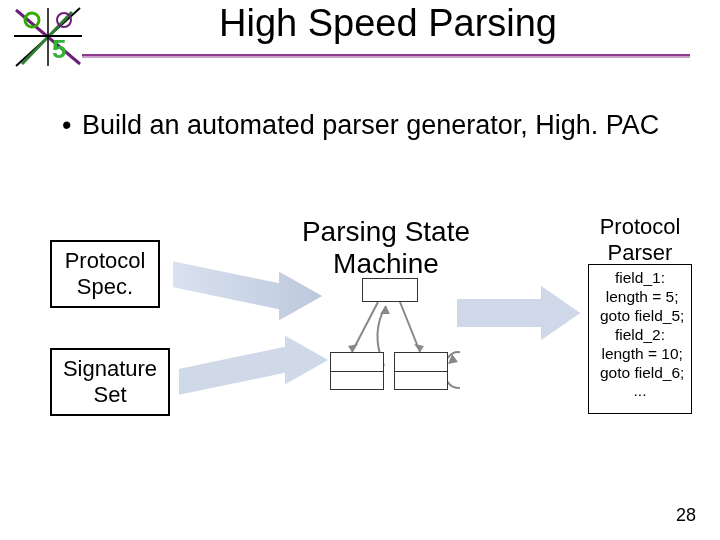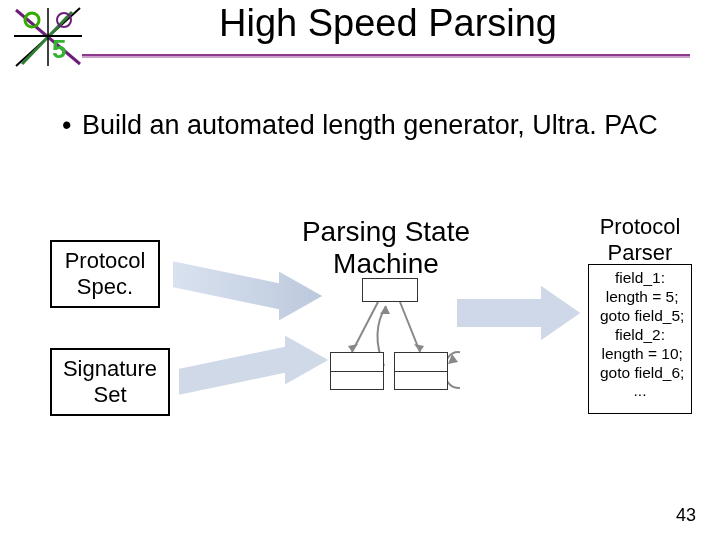--- a/index.html
+++ b/index.html
@@ -58,21 +58,21 @@
   <div class="title">High Speed Parsing</div>
 
   <div class="underline">
     <div class="a"></div>
       <div class="b"></div>
   </div>
 
   <div class="bullets">
     <div class="row">
       <div class="dot">•</div>
-      <div>Build an automated length generator, Ultra. PAC</div>
+      <div>Build an automated parser generator, High. PAC</div>
     </div>
   </div>
 
   <div class="diagram">
 
     <div class="boxlabel b-spec" style="white-space:pre-line;">Protocol
 Spec.</div>
     <div class="boxlabel b-sig" style="white-space:pre-line;">Signature
 Set</div>
 
@@ -117,15 +117,15 @@
     <div class="parserbox">field_1:
  length = 5;
  goto field_5;
 field_2:
  length = 10;
  goto field_6;
 ...</div>
 
   </div>
 
-  <div class="pagenum">43</div>
+  <div class="pagenum">28</div>
 
 </div>
 
 </body></html>

